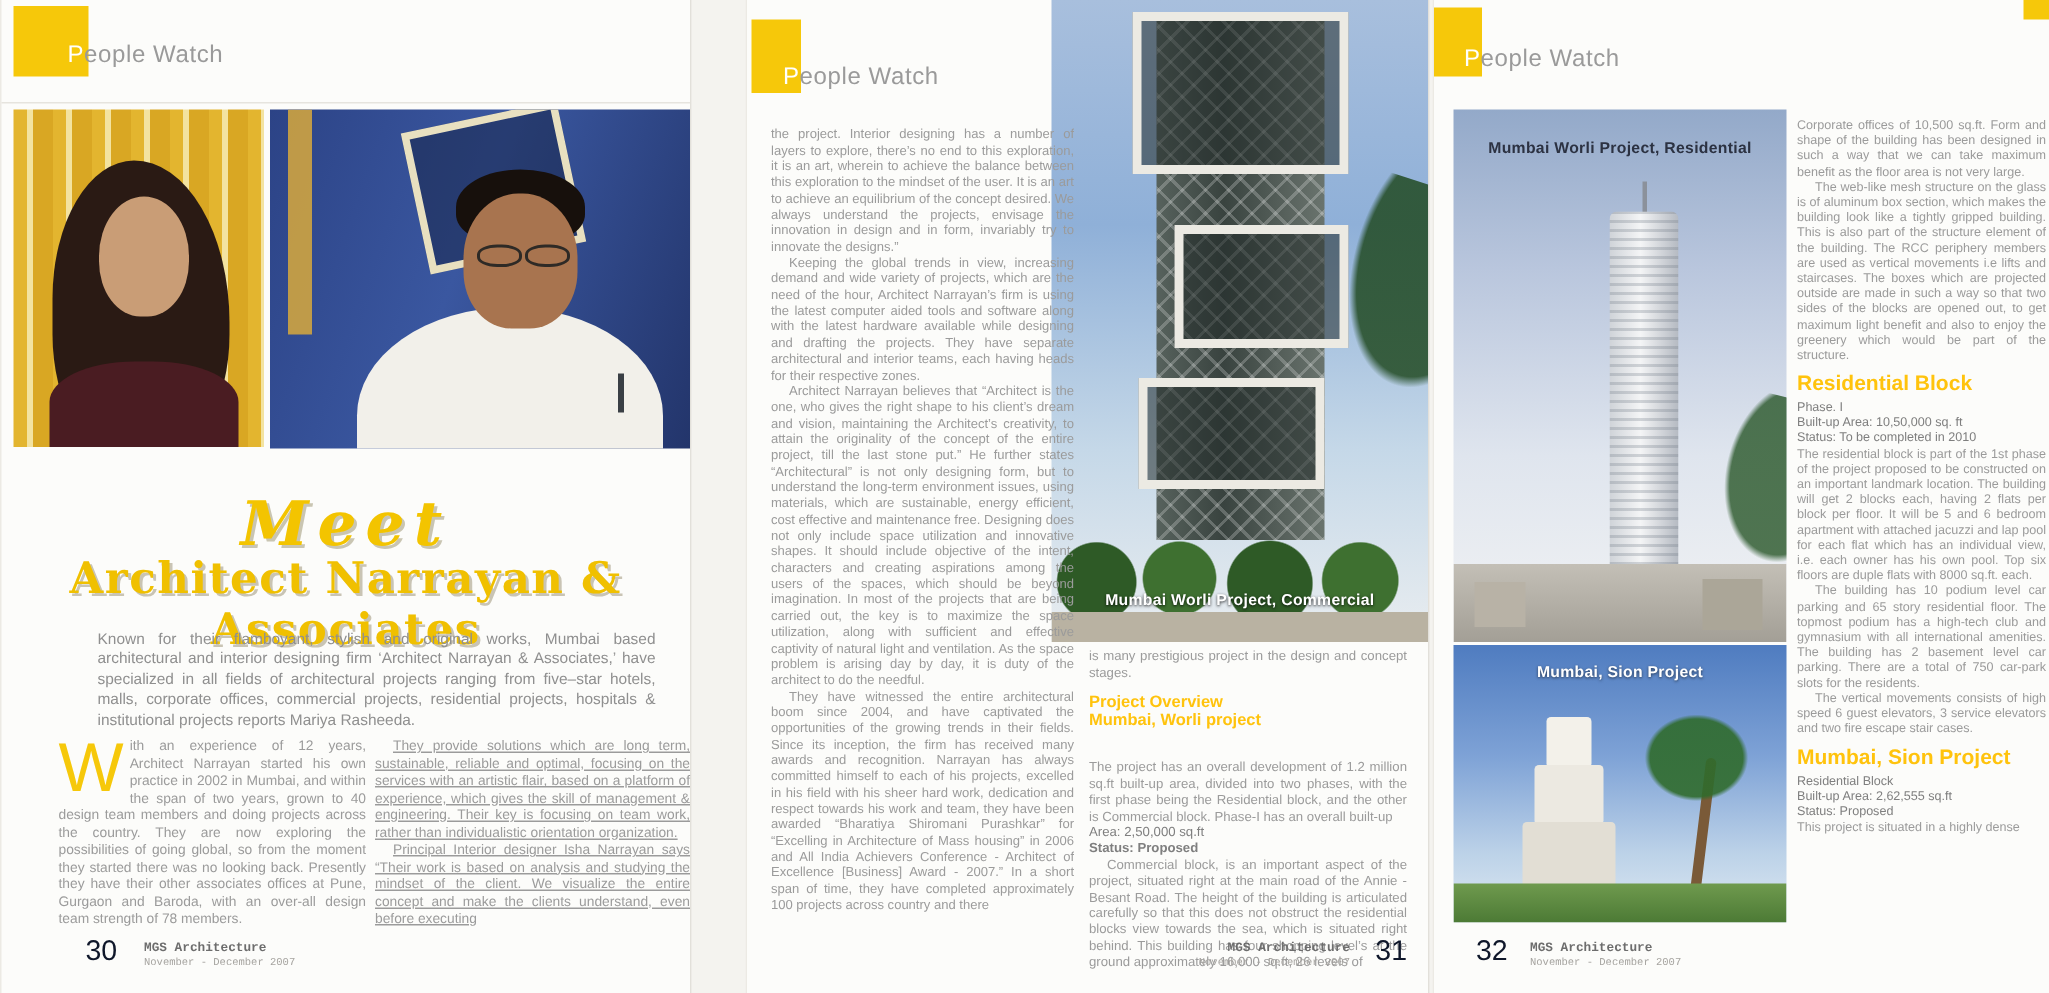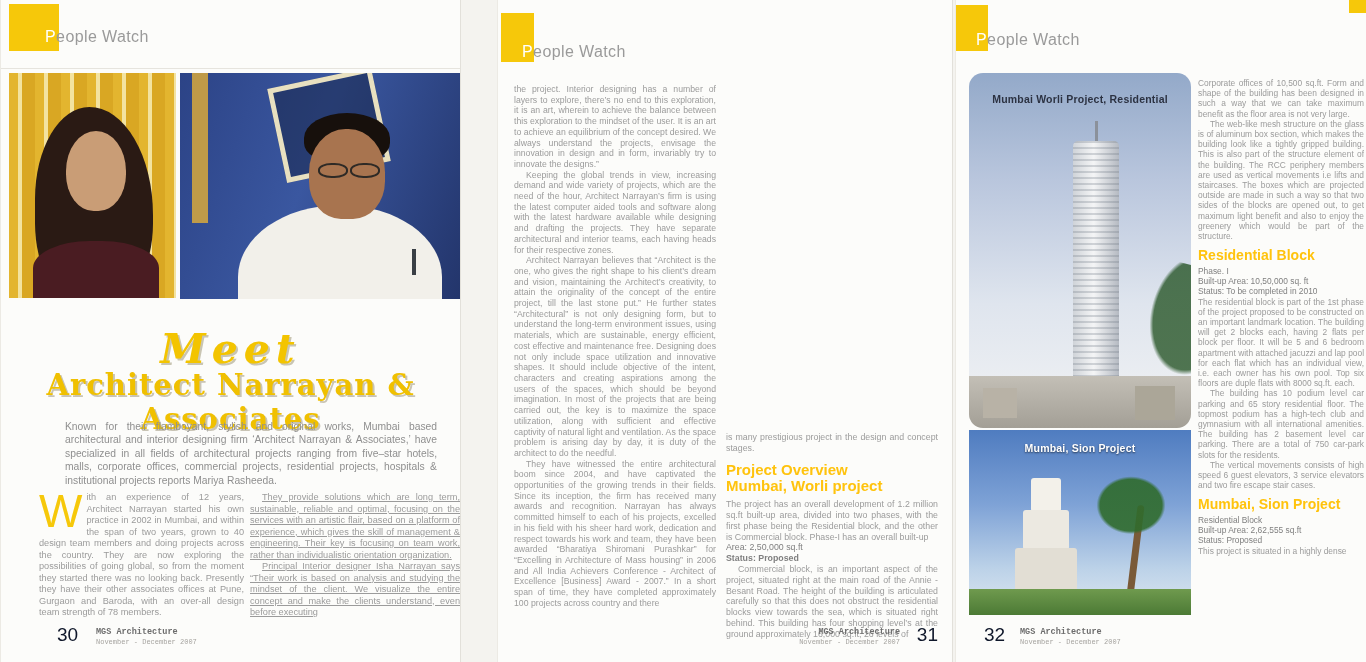--- a/index.html
+++ b/index.html
@@ -27,21 +27,21 @@
   .dropcap{float:left;font-size:46px;line-height:34px;color:#f6c80a;
     margin:2px 4px 0 0;font-weight:400;}
   .pgnum{font-size:19px;color:#0f172a;}
   .mag{font-size:8.5px;font-weight:bold;color:#6d6d6d;line-height:1.15;font-family:Liberation Mono, monospace;}
   .issue{font-size:7px;color:#a6a4a0;font-weight:normal;}
   
   .ph,.render{overflow:hidden;}
   .ph-woman{background:repeating-linear-gradient(90deg,#e3b52f 0 9px,#f3e3a0 9px 13px,#d9a723 13px 26px);}
   .ph-man{background:linear-gradient(110deg,#2c4386 0%,#3a57a0 45%,#23356b 100%);}
   .render-wc{background:linear-gradient(180deg,#a8bfdd 0%,#8fb0d8 35%,#c5d8e8 70%,#e9edf0 100%);}
-  .render-wr{background:linear-gradient(180deg,#93a9c9 0%,#b9c6dd 30%,#dfe5ee 65%,#f2f3f4 100%);border-radius:14px;}
+  .render-wr{background:linear-gradient(180deg,#93a9c9 0%,#b9c6dd 30%,#dfe5ee 65%,#f2f3f4 100%);}
   .render-si{background:linear-gradient(180deg,#4f7cc0 0%,#7ea2d6 40%,#bcd2e8 75%,#dfe9f2 100%);}
   .frame{border:6px solid #eceae3;background:rgba(35,44,41,.55);}
 </style>
 </head>
 <body>
 
 <div id="canvas">
 
   <div class="page" style="left:0;width:459px;">
     <div class="abs yellow-sq" style="left:8px;top:4px;width:50px;height:47px;"></div>
@@ -86,31 +86,43 @@
       <div class="issue">November - December 2007</div>
     </div>
   </div>
 
   <div class="page" style="left:497px;width:454px;">
     <div class="abs yellow-sq" style="left:3px;top:13px;width:33px;height:49px;"></div>
     <div class="abs pw" style="left:24px;top:43px;">
       <span class="init">P</span><span>eople Watch</span>
     </div>
 
+    <div class="abs render render-wc" style="left:203px;top:0;width:251px;height:428px;">
+      <div class="abs" style="right:-24px;top:120px;width:90px;height:150px;background:radial-gradient(ellipse at 70% 30%, rgba(33,74,34,.85) 0 55%, transparent 60%);transform:rotate(18deg);"></div>
+      <div class="abs" style="left:70px;top:10px;width:112px;height:350px;background:linear-gradient(90deg,#57625d,#39433f 40%,#6a746e);
+        background-image:repeating-linear-gradient(45deg,rgba(255,255,255,.22) 0 2px,transparent 2px 11px),repeating-linear-gradient(-45deg,rgba(255,255,255,.22) 0 2px,transparent 2px 11px),linear-gradient(90deg,#57625d,#39433f 40%,#6a746e);"></div>
+      <div class="abs frame" style="left:54px;top:8px;width:132px;height:96px;"></div>
+      <div class="abs frame" style="left:82px;top:150px;width:104px;height:70px;"></div>
+      <div class="abs frame" style="left:58px;top:252px;width:112px;height:62px;"></div>
+      <div class="abs" style="left:0;bottom:20px;width:100%;height:50px;
+        background:radial-gradient(circle at 12% 60%, #2e5a26 0 26px, transparent 27px),radial-gradient(circle at 34% 55%, #3e7030 0 24px, transparent 25px),radial-gradient(circle at 58% 62%, #2e5a26 0 28px, transparent 29px),radial-gradient(circle at 82% 58%, #3e7030 0 25px, transparent 26px);"></div>
+      <div class="abs" style="left:0;bottom:0;width:100%;height:20px;background:#b9b2a2;"></div>
+      <div class="abs img-caption" style="left:0;bottom:22px;width:100%;text-align:center;color:#ffffff;text-shadow:0 1px 2px rgba(0,0,0,.85);">Mumbai Worli Project, Commercial</div>
+    </div>
 
     <div class="abs jt body-text" style="left:16px;top:84px;width:202px;height:570px;overflow:hidden;font-size:8.7px;line-height:10.7px;">
       <p>the project. Interior designing has a number of layers to explore, there’s no end to this exploration, it is an art, wherein to achieve the balance between this exploration to the mindset of the user. It is an art to achieve an equilibrium of the concept desired. We always understand the projects, envisage the innovation in design and in form, invariably try to innovate the designs.”</p>
       <p class="ind">Keeping the global trends in view, increasing demand and wide variety of projects, which are the need of the hour, Architect  Narrayan’s firm is using the latest computer aided tools and software along with the latest hardware available while designing and drafting the projects. They have separate architectural and interior teams, each having heads for their respective zones.</p>
       <p class="ind">Architect Narrayan believes that “Architect is the one, who gives the right shape to his client’s dream and vision, maintaining the Architect’s creativity, to attain the originality of the concept of the entire project, till the last stone put.” He further states “Architectural” is not only designing form, but to understand the long-term environment issues, using materials, which are sustainable, energy efficient, cost effective and maintenance free. Designing does not only include space utilization and innovative shapes. It should include objective of the intent, characters and creating aspirations among the users of the spaces, which should be beyond imagination. In most of the projects that are being carried out, the key is to maximize the space utilization, along with sufficient and effective captivity of natural light and ventilation. As the space problem is arising day by day, it is duty of the architect to do the needful.</p>
       <p class="ind">They have witnessed the entire architectural boom since 2004, and have captivated the opportunities of the growing trends in their fields. Since its inception, the firm has received many awards and recognition. Narrayan has always committed himself to each of his projects, excelled in his field with his sheer hard work, dedication and respect towards his work and team, they have been awarded “Bharatiya Shiromani Purashkar” for “Excelling in Architecture of Mass housing” in 2006 and All India Achievers Conference - Architect of Excellence [Business] Award - 2007.” In a short span of time, they have completed approximately 100 projects across country and there</p>
     </div>
 
     <div class="abs body-text" style="left:228px;top:432px;width:212px;height:214px;overflow:hidden;font-size:8.8px;line-height:10.8px;">
       <p class="jt">is many prestigious project in the design and concept stages.</p>
-      <div class="sec-head" style="font-size:15px;margin:8px 0 4px 0;">
+      <div class="sec-head" style="font-size:11px;margin:8px 0 20px 0;">
         <div>Project Overview</div>
         <div>Mumbai, Worli project</div>
       </div>
       <p class="jt">The project has an overall development of 1.2 million sq.ft built-up area, divided into two phases, with the first phase being the Residential block, and the other is Commercial block. Phase-I has an overall built-up</p>
       <div class="spec">Area: 2,50,000 sq.ft</div>
       <div class="spec" style="font-weight:bold;">Status:  Proposed</div>
       <p class="jt ind">Commercial block, is  an important aspect of the project, situated right at the main road of the Annie - Besant Road. The height of the building is articulated carefully so that this does not obstruct the residential blocks view towards the sea, which is situated right behind. This building has four shopping level’s at the ground approximately 16,000 sq.ft, 26 levels of</p>
     </div>
 
     <div class="abs mag" style="right:52px;top:628px;text-align:right;">

